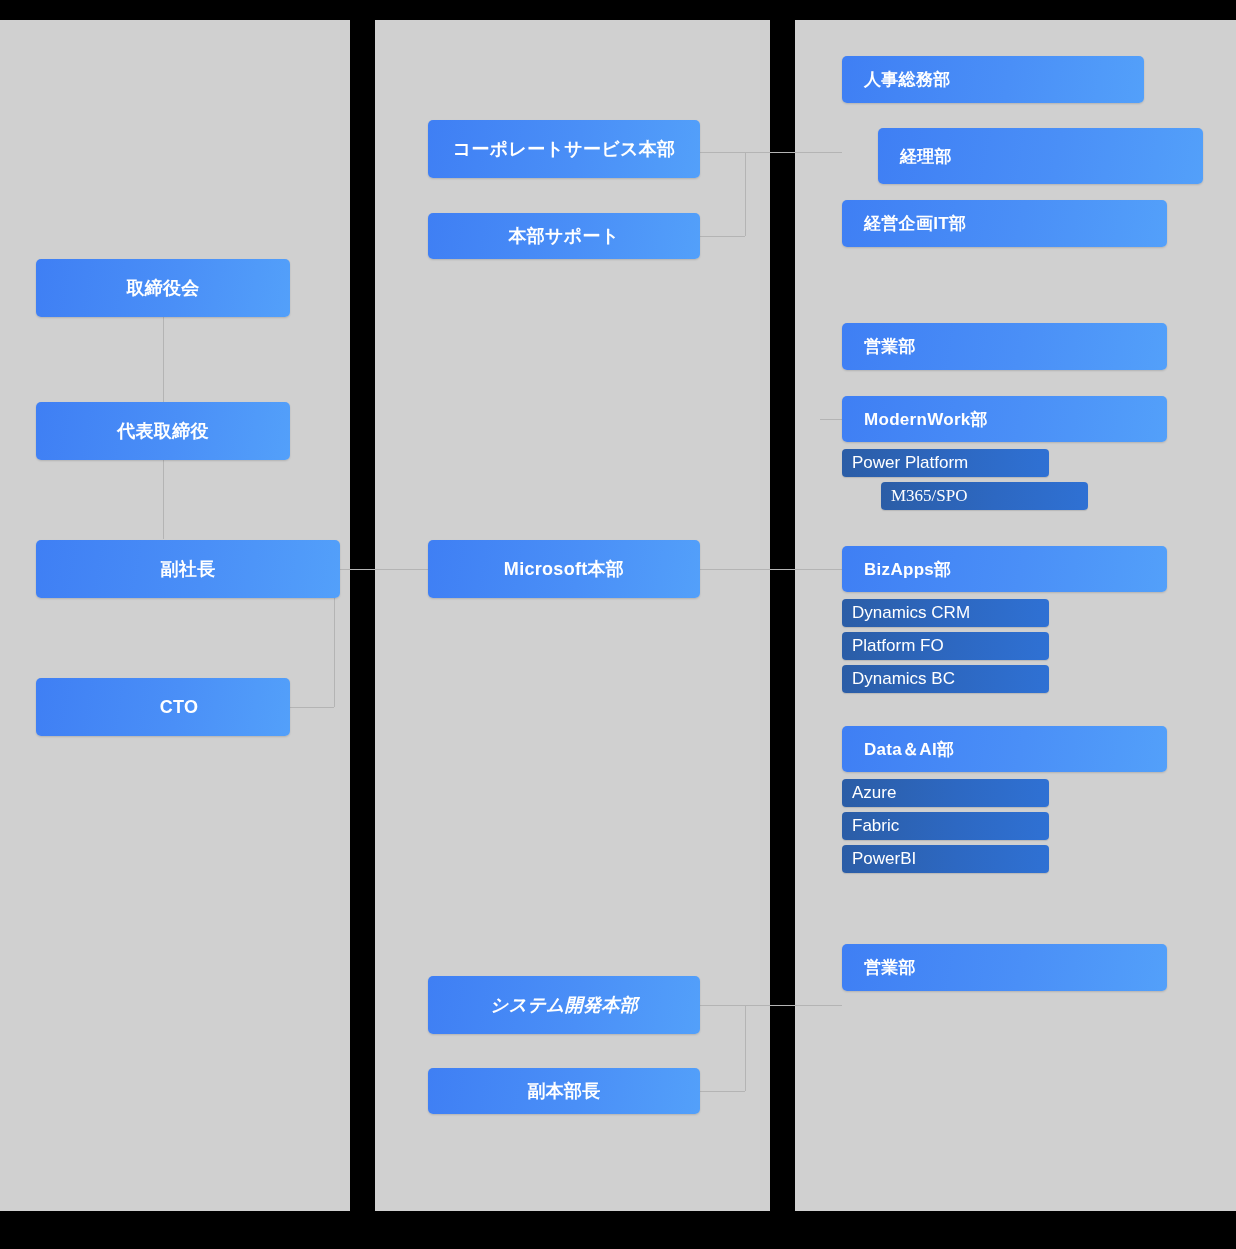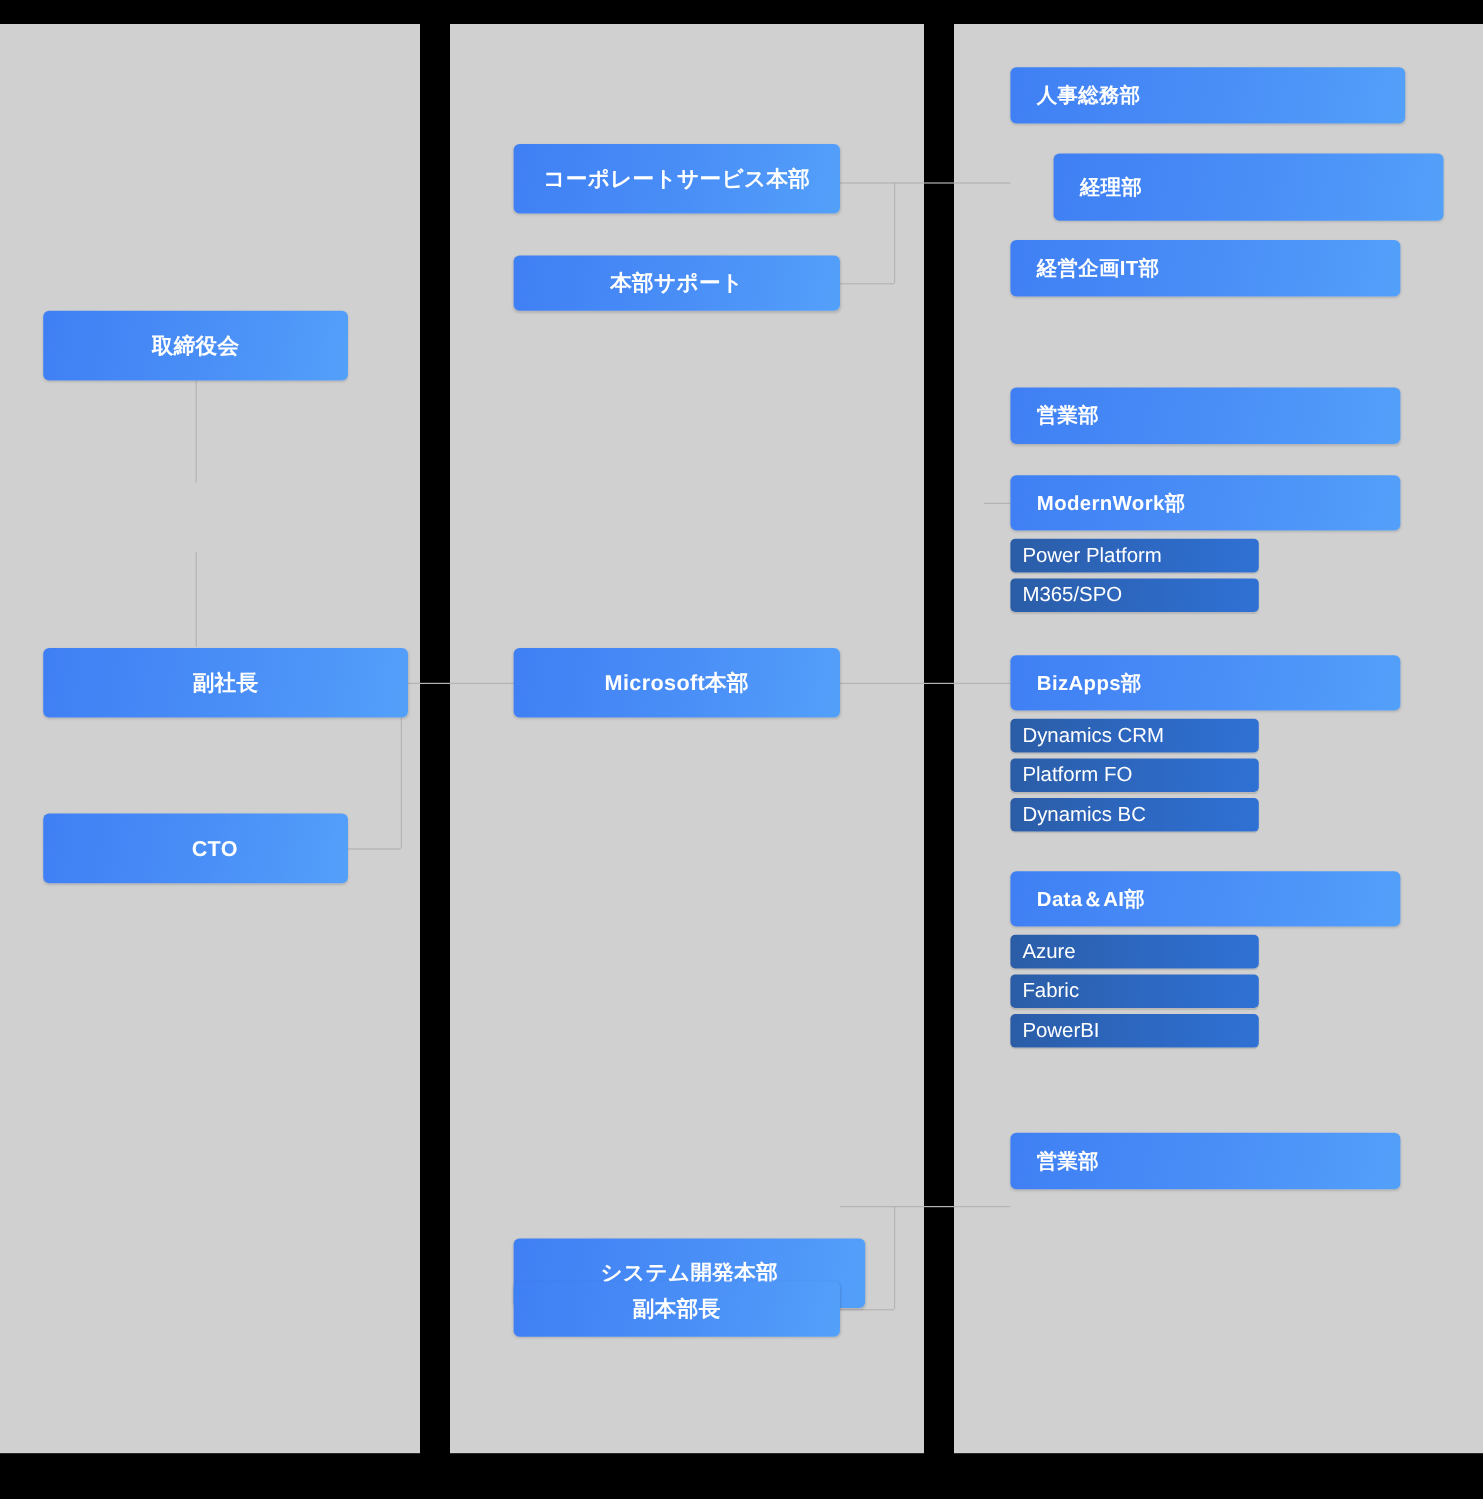--- a/index.html
+++ b/index.html
@@ -89,46 +89,47 @@
 
   <div class="line h" style="left:820px; top:419px; width:22px;"></div>
 
   <div class="line h" style="left:700px; top:1005px; width:45px;"></div>
   <div class="line v" style="left:745px; top:1005px; height:86px;"></div>
   <div class="line h" style="left:700px; top:1091px; width:45px;"></div>
   <div class="line h" style="left:745px; top:1005px; width:97px;"></div>
 
   <div class="node center f18" style="left:36px; top:259px; width:254px; height:58px;">取締役会</div>
 
+  <div class="node center f18" style="left:36px; top:402px; width:254px; height:58px;">代表取締役</div>
 
   <div class="node center f18" style="left:36px; top:540px; width:304px; height:58px;">副社長</div>
 
   <div class="node center f18" style="left:36px; top:678px; width:254px; height:58px;padding-left:32px;">CTO</div>
 
   <div class="node center f18" style="left:428px; top:120px; width:272px; height:58px;">コーポレートサービス本部</div>
 
   <div class="node center f18" style="left:428px; top:213px; width:272px; height:46px;">本部サポート</div>
 
   <div class="node center f18" style="left:428px; top:540px; width:272px; height:58px;">Microsoft本部</div>
 
-  <div class="node center f18" style="left:428px; top:1032px; width:293px; height:58px;">システム開発本部</div>
+  <div class="node center f18" style="left:428px; top:976px; width:272px; height:58px;font-style:italic;">システム開発本部</div>
 
   <div class="node center f18" style="left:428px; top:1068px; width:272px; height:46px;">副本部長</div>
 
-  <div class="node left f17" style="left:842px; top:56px; width:329px; height:47px;">人事総務部</div>
+  <div class="node left f17" style="left:842px; top:56px; width:302px; height:47px;">人事総務部</div>
 
   <div class="node left f17" style="left:878px; top:128px; width:325px; height:56px;">経理部</div>
 
   <div class="node left f17" style="left:842px; top:200px; width:325px; height:47px;">経営企画IT部</div>
 
   <div class="node left f17" style="left:842px; top:323px; width:325px; height:47px;">営業部</div>
 
   <div class="node left f17" style="left:842px; top:396px; width:325px; height:46px;">ModernWork部</div>
   <div class="subnode" style="left:842px; top:449px;">Power Platform</div>
-  <div class="subnode" style="left:842px; top:482px;">M365/SPO</div>
+  <div class="subnode" style="left:881px; top:482px;font-family:Liberation Serif, serif;">M365/SPO</div>
 
   <div class="node left f17" style="left:842px; top:546px; width:325px; height:46px;">BizApps部</div>
   <div class="subnode" style="left:842px; top:599px;">Dynamics CRM</div>
   <div class="subnode" style="left:842px; top:632px;">Platform FO</div>
   <div class="subnode" style="left:842px; top:665px;">Dynamics BC</div>
 
   <div class="node left f17" style="left:842px; top:726px; width:325px; height:46px;">Data＆AI部</div>
   <div class="subnode" style="left:842px; top:779px;">Azure</div>
   <div class="subnode" style="left:842px; top:812px;">Fabric</div>
   <div class="subnode" style="left:842px; top:845px;">PowerBI</div>

